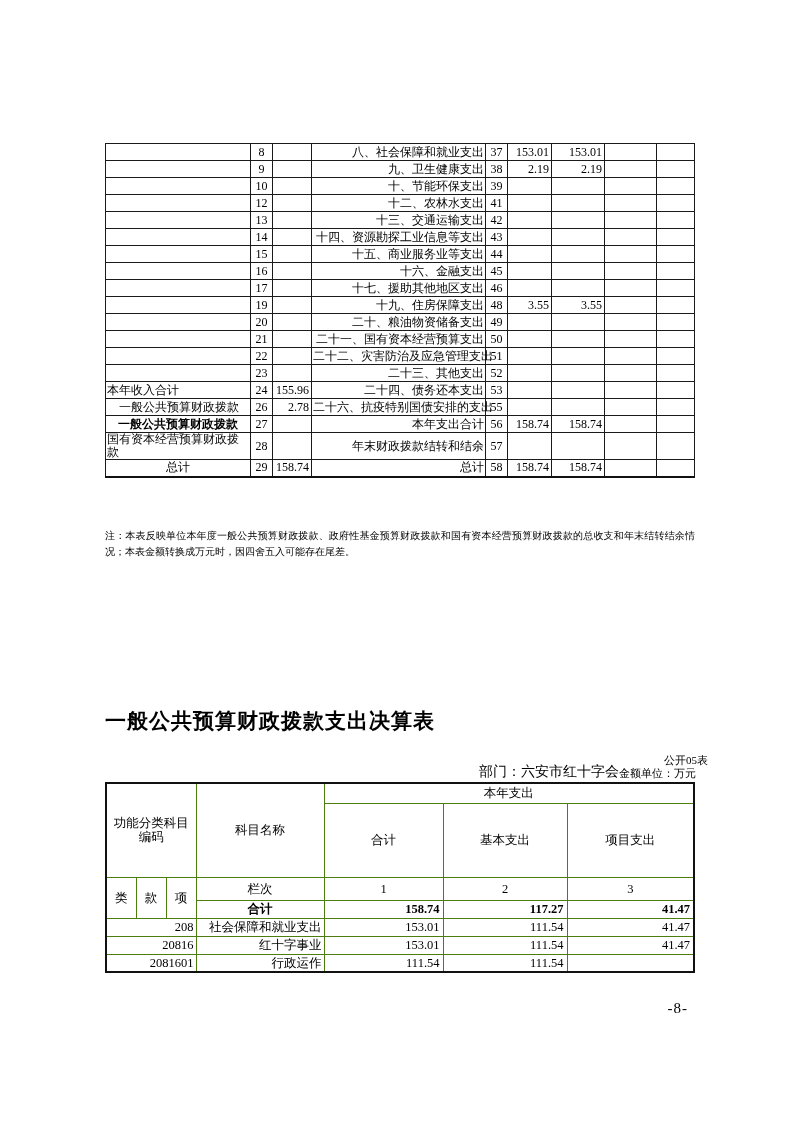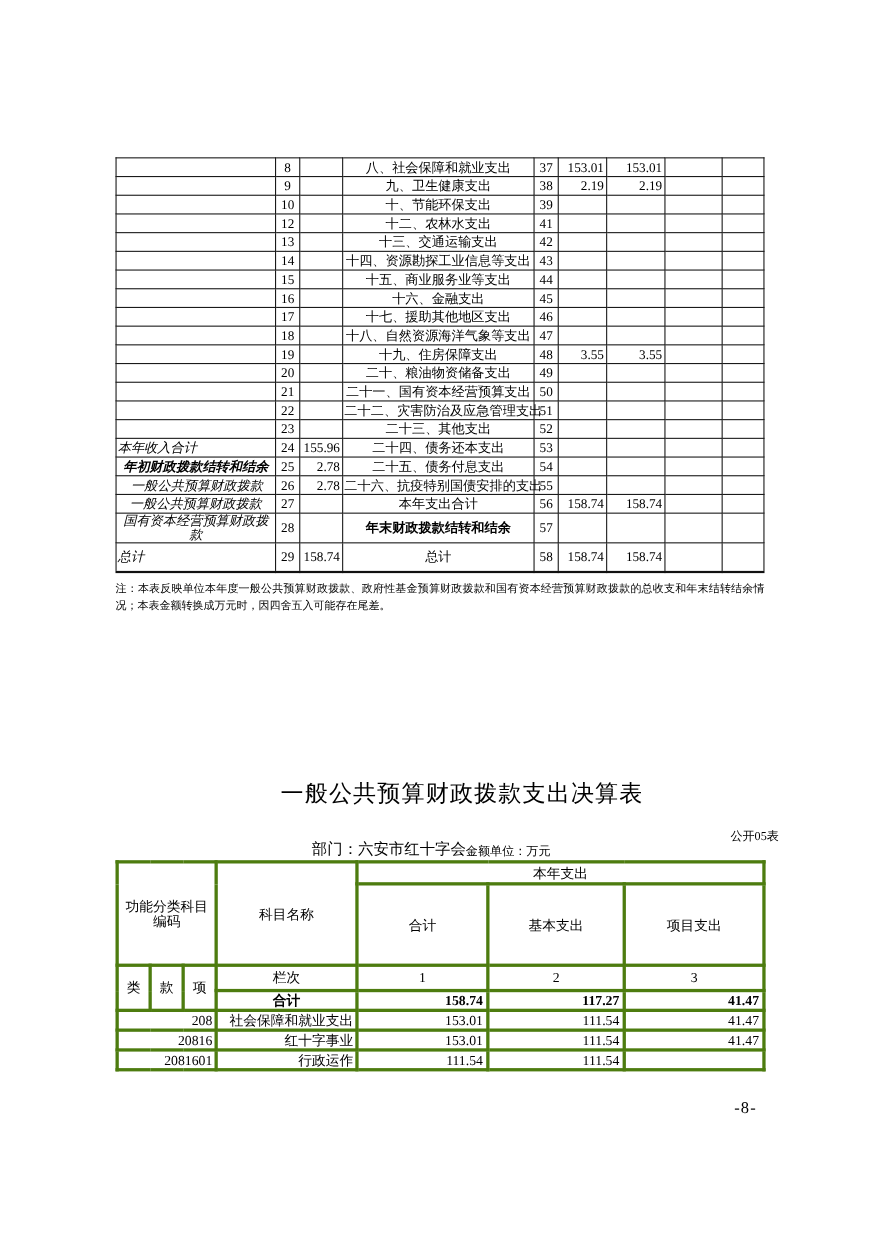--- a/index.html
+++ b/index.html
@@ -24,57 +24,57 @@
     padding:0 1px;
     vertical-align:middle;
     overflow:visible;
   }
   .t1{border-bottom:2px solid #111;}
   .t1 tr{height:17px;}
   .t1 tr:nth-child(21){height:26px;margin-left:10px;}
   .t1 tr:nth-child(22){height:18px;}
   .t1 td.rn{text-align:center;padding:0;}
   .t1 td.num{text-align:right;padding-right:2px;white-space:nowrap;}
-  .t1 td.item{text-align:center;white-space:nowrap;}
-  .t1 td.litem{text-align:left;font-style:italic;}
+  .t1 td.item{text-align:right;white-space:nowrap;}
+  .t1 td.litem{text-align:left;}
   
   .t1 tr:nth-child(17) td:nth-child(1),
   .t1 tr:nth-child(22) td:nth-child(1){font-weight:bold;text-align:center;}
   .t1 tr:nth-child(19) td:nth-child(1),
   .t1 tr:nth-child(20) td:nth-child(1){text-align:center;}
   .t1 tr:nth-child(20) td:nth-child(4),
   .t1 tr:nth-child(22) td:nth-child(4){font-weight:bold;text-align:center;}
   
   .note{
     position:absolute;left:105px;top:528px;width:590px;
     font-size:10px;line-height:16px;text-align:justify;
   }
   
   .t2-title{
     position:absolute;left:105px;top:707px;width:630px;
-    text-align:center;font-size:21px;font-weight:normal;letter-spacing:1px;
+    text-align:left;font-size:21px;font-weight:bold;letter-spacing:1px;
   }
   .doc-label{
     position:absolute;left:120px;top:753px;width:588px;
     text-align:right;font-size:11px;
   }
   .meta-row{
-    position:absolute;left:98px;top:764px;width:588px;height:17px;
-    display:flex;justify-content:center;align-items:flex-end;
+    position:absolute;left:108px;top:764px;width:588px;height:17px;
+    display:flex;justify-content:flex-end;align-items:flex-end;
   }
   .meta-dept{font-size:14px;}
   .meta-unit{font-size:11px;margin-top:36px;}
   .t2{
     position:absolute;left:105px;top:782px;
     width:588px;
     font-size:12.5px;line-height:14px;
     border:2px solid #111;
   }
   .t2 td{
-    border:3px solid #4d7c0f;
+    border:1px solid #4d7c0f;
     padding:0 2px;
     vertical-align:middle;
     text-align:center;
     overflow:hidden;
   }
   .t2 tr.h1{height:20px;}
   .t2 tr.h2{height:74px;}
   .t2 tr.h3{height:23px;}
   .t2 tr.r{height:18px;}
   .t2 td.num{text-align:right;padding-right:3px;white-space:nowrap;}
@@ -198,31 +198,20 @@
           <td class="num"></td>
           <td class="item">十七、援助其他地区支出</td>
           <td class="rn">46</td>
           <td class="num"></td>
           <td class="num"></td>
           <td class="num"></td>
           <td class="num"></td>
         </tr>
         <tr>
           <td class="litem"></td>
-          <td class="rn">18</td>
-          <td class="num"></td>
-          <td class="item">十八、自然资源海洋气象等支出</td>
-          <td class="rn">47</td>
-          <td class="num"></td>
-          <td class="num"></td>
-          <td class="num"></td>
-          <td class="num"></td>
-        </tr>
-        <tr>
-          <td class="litem"></td>
           <td class="rn">19</td>
           <td class="num"></td>
           <td class="item">十九、住房保障支出</td>
           <td class="rn">48</td>
           <td class="num">3.55</td>
           <td class="num">3.55</td>
           <td class="num"></td>
           <td class="num"></td>
         </tr>
         <tr>
@@ -268,31 +257,20 @@
           <td class="num"></td>
           <td class="num"></td>
           <td class="num"></td>
         </tr>
         <tr>
           <td class="litem">本年收入合计</td>
           <td class="rn">24</td>
           <td class="num">155.96</td>
           <td class="item">二十四、债务还本支出</td>
           <td class="rn">53</td>
-          <td class="num"></td>
-          <td class="num"></td>
-          <td class="num"></td>
-          <td class="num"></td>
-        </tr>
-        <tr>
-          <td class="litem">年初财政拨款结转和结余</td>
-          <td class="rn">25</td>
-          <td class="num">2.78</td>
-          <td class="item">二十五、债务付息支出</td>
-          <td class="rn">54</td>
           <td class="num"></td>
           <td class="num"></td>
           <td class="num"></td>
           <td class="num"></td>
         </tr>
         <tr>
           <td class="litem">　一般公共预算财政拨款</td>
           <td class="rn">26</td>
           <td class="num">2.78</td>
           <td class="item">二十六、抗疫特别国债安排的支出</td>

